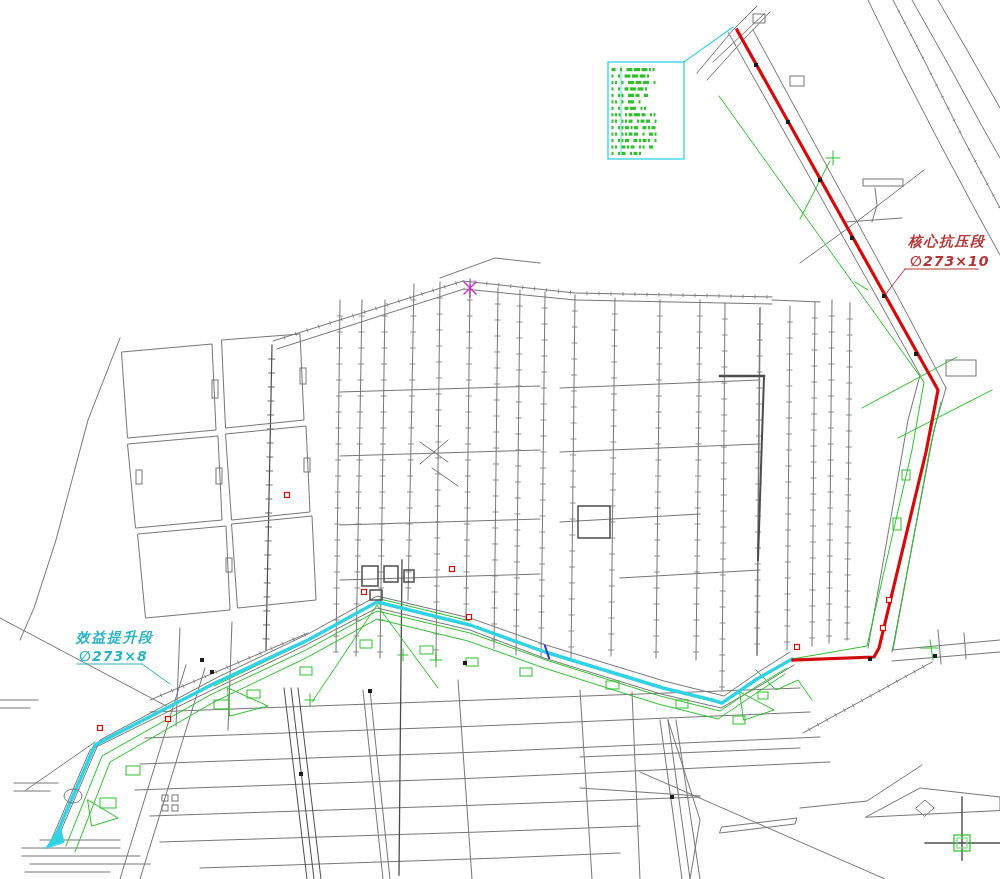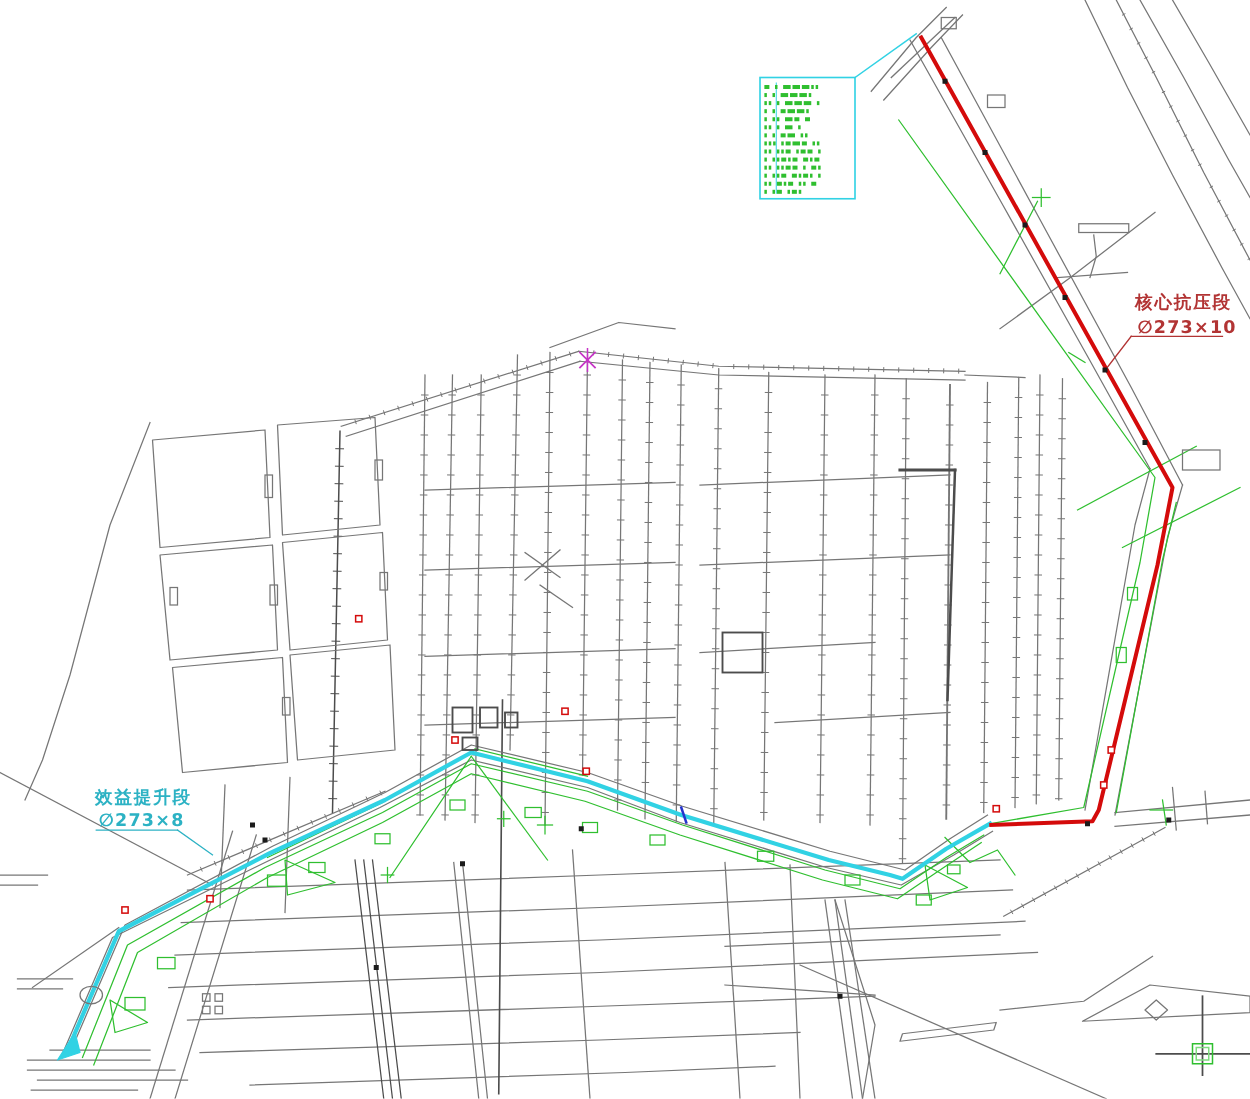--- a/index.html
+++ b/index.html
@@ -1,16 +1,16 @@
 <!DOCTYPE html>
 <html><head>
 <meta charset="utf-8">
 <style>
   html,body{margin:0;padding:0;background:#ffffff;}
-  .stage{position:relative;width:1000px;height:879px;background:#ffffff;overflow:hidden;}
+  .stage{position:relative;width:1000px;height:879px;background:#ffffff;overflow:hidden;font-style:italic;}
   svg{position:absolute;left:0;top:0;width:100%;height:100%;}
   text{font-family:"DejaVu Sans", sans-serif;}
   .cjk{font-size:14px;letter-spacing:1.5px;font-weight:bold;}
   .spec{font-size:14px;letter-spacing:1px;font-weight:bold;}
 </style>
 </head>
 <body>
 
 <div class="stage">
   <svg viewBox="0 0 1000 879" xmlns="http://www.w3.org/2000/svg">

